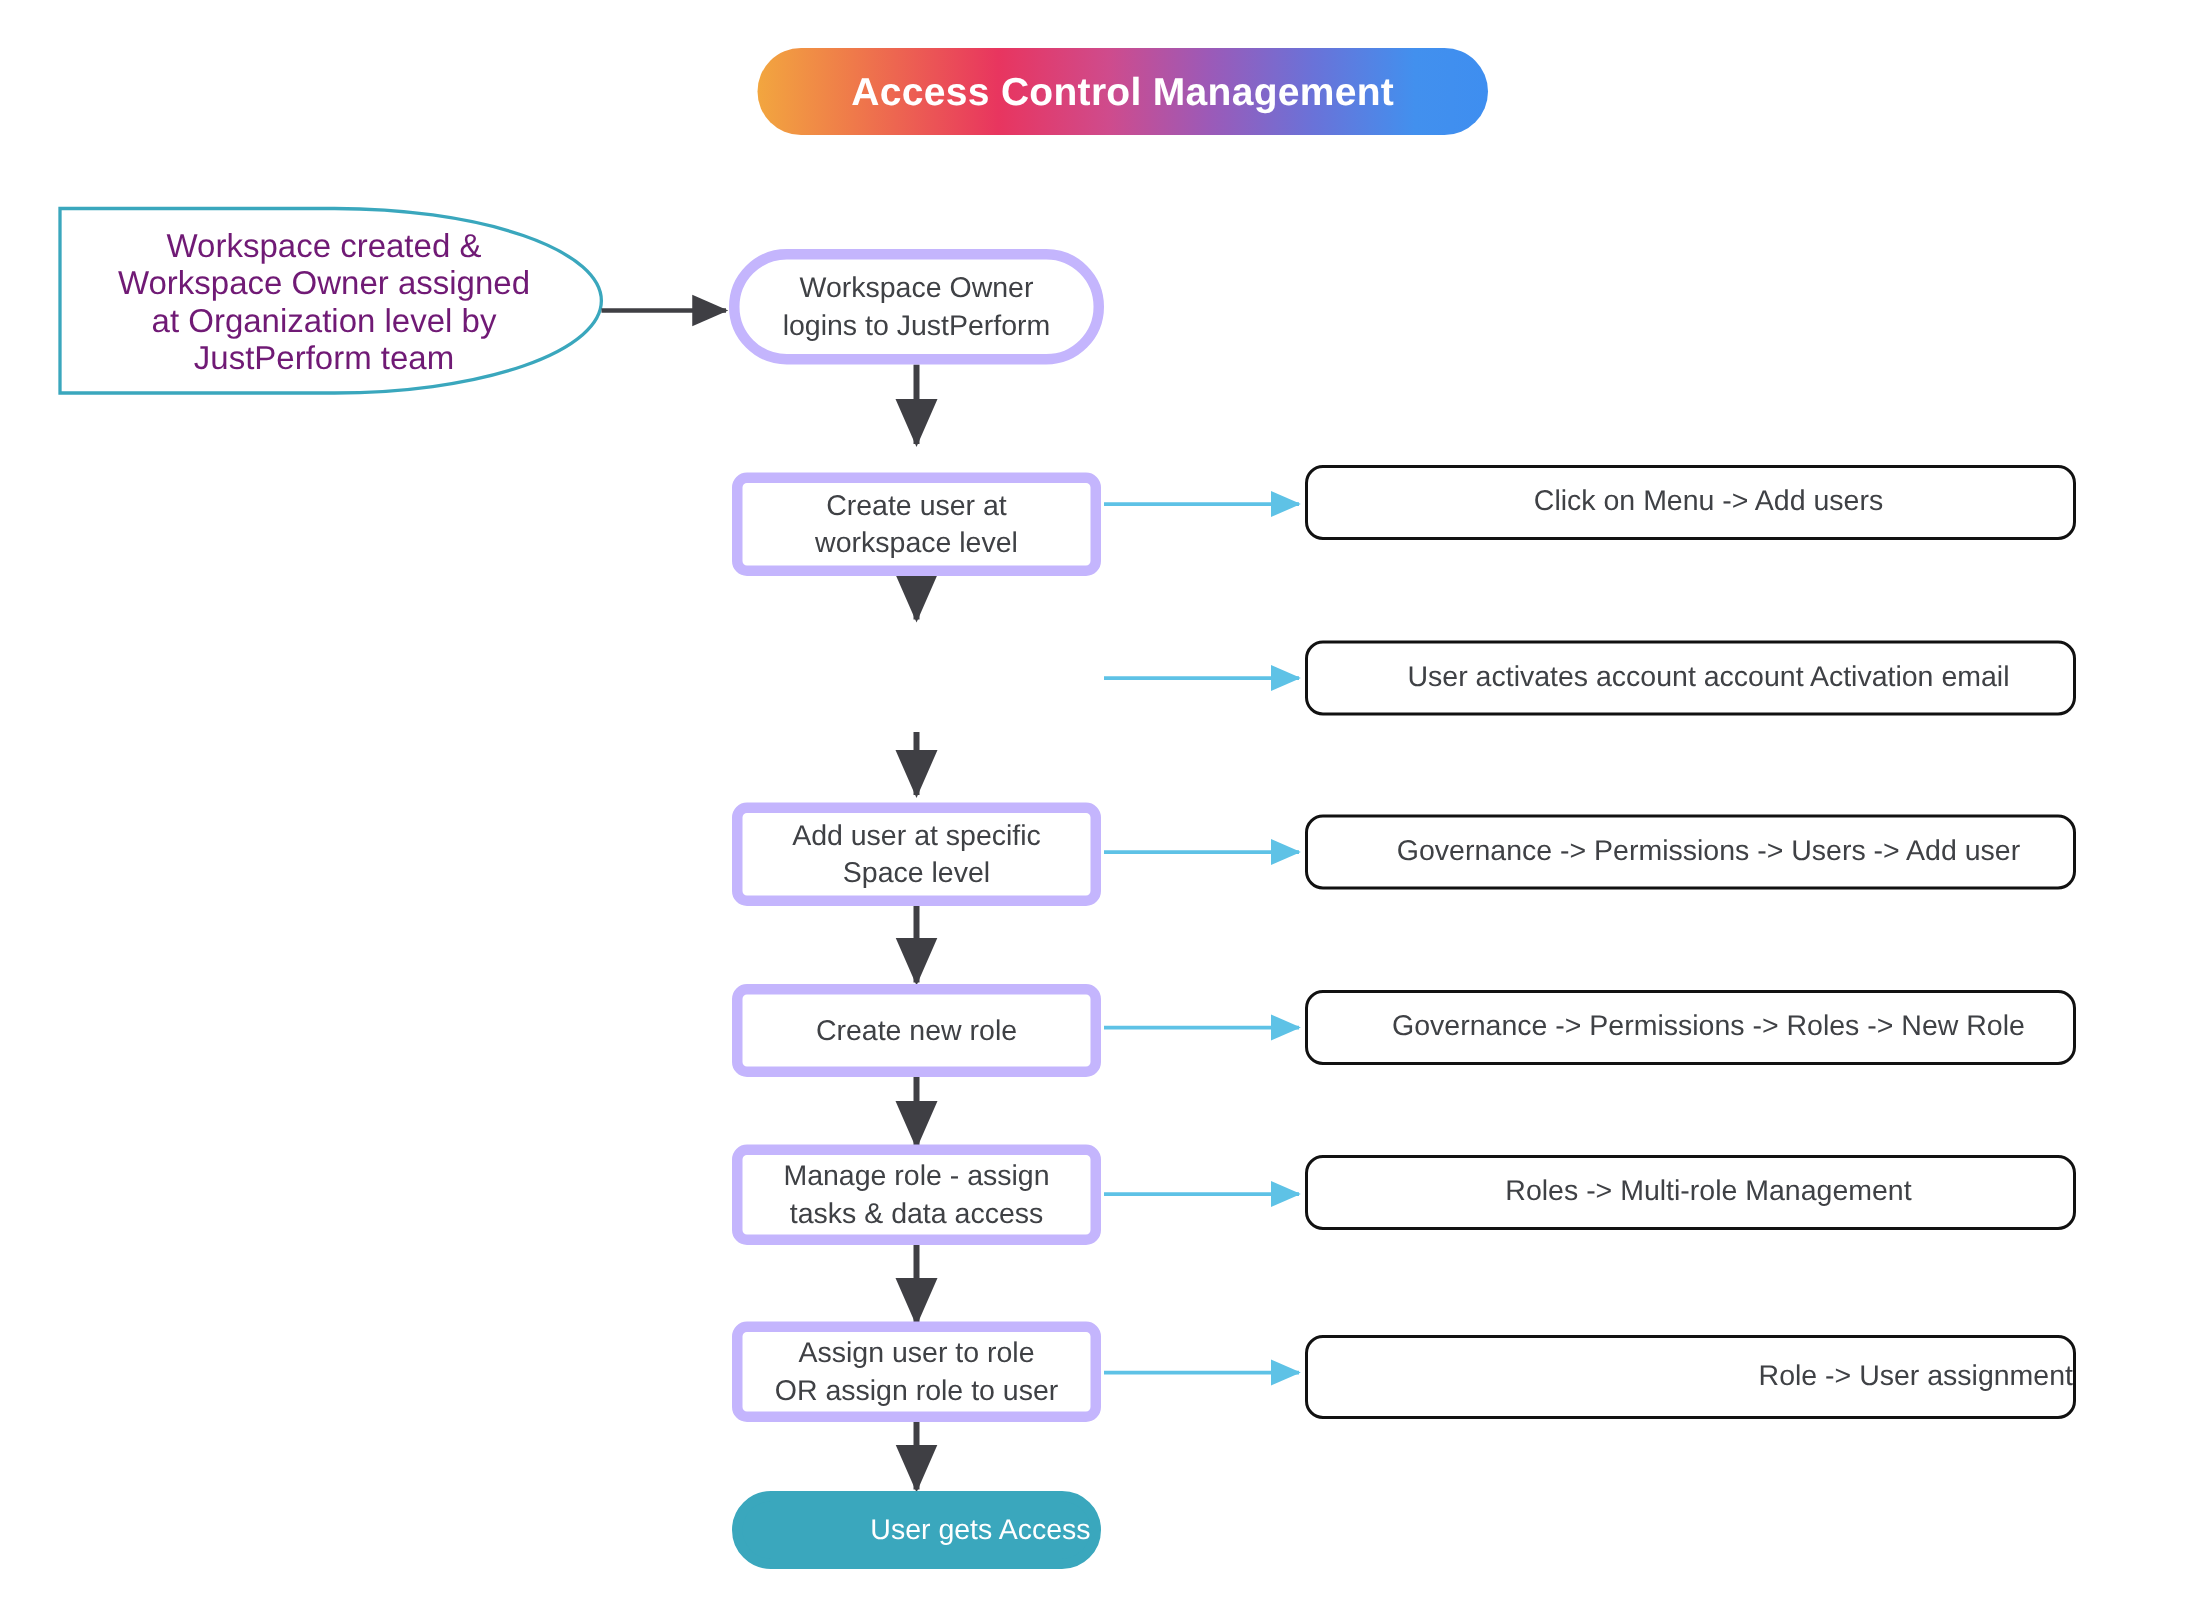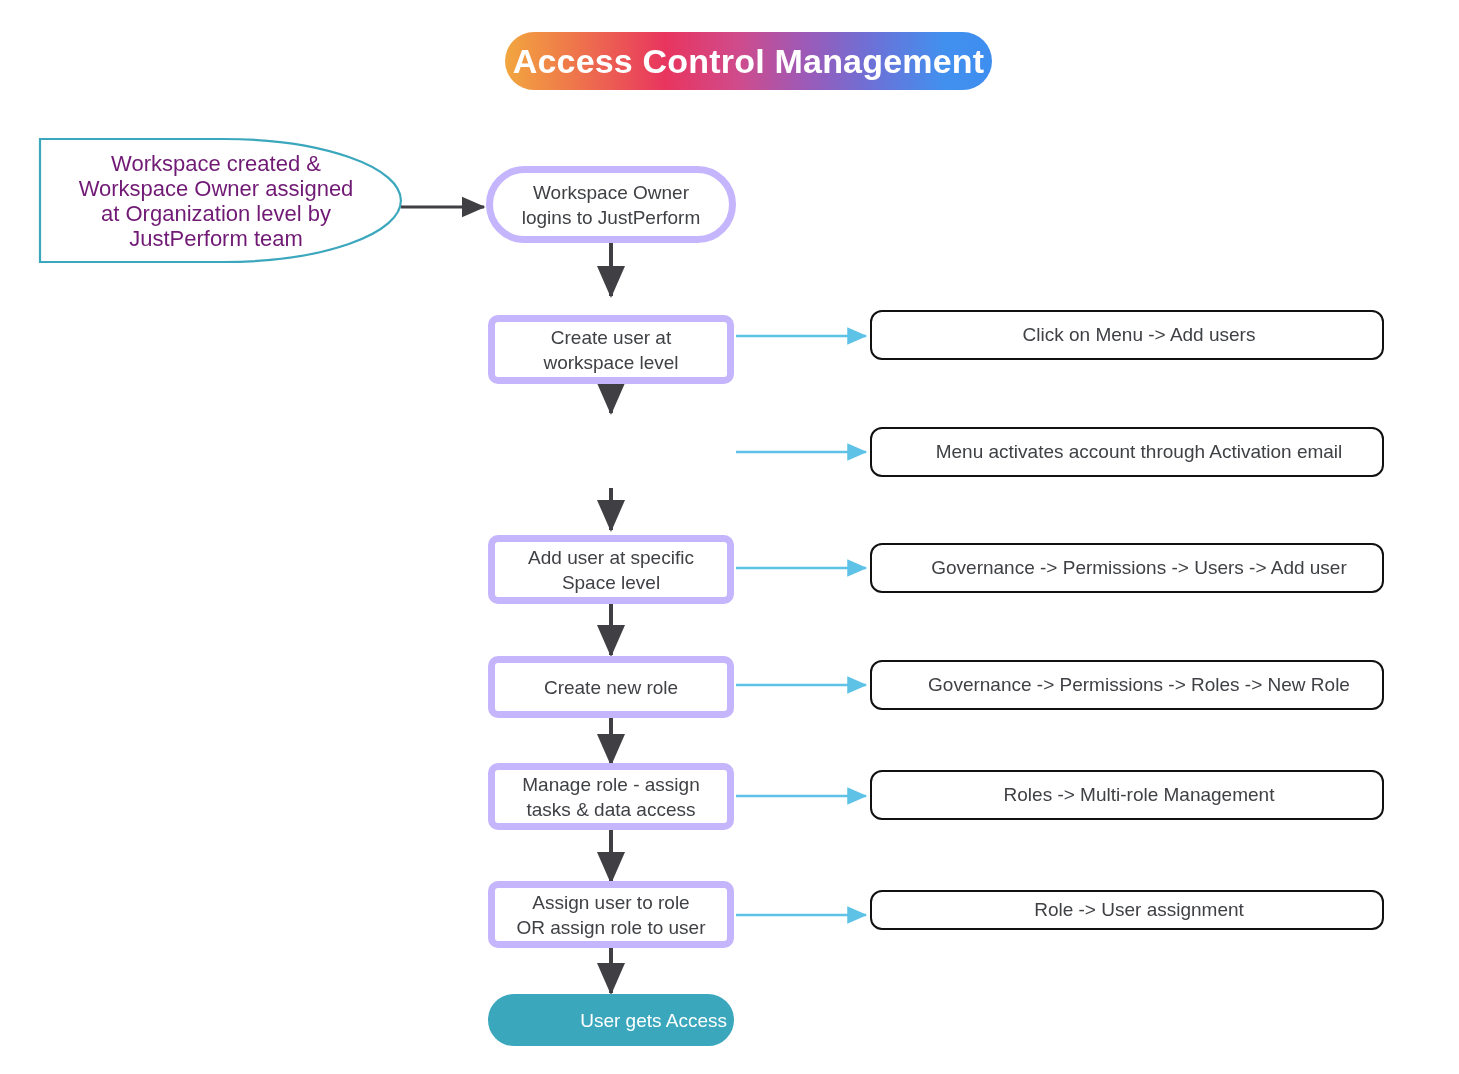--- a/index.html
+++ b/index.html
@@ -42,21 +42,21 @@
         #6a72d8 76%,
         #4290ee 90%,
         #3e8ef0 100%);
     display: flex;
     align-items: center;
     justify-content: center;
     box-sizing: border-box;
   }
   .title-banner .title-text {
     color: #ffffff;
-    font-size: 34px;
+    font-size: 26px;
     font-weight: bold;
     letter-spacing: 0.2px;
     white-space: nowrap;
   }
 
   
   .source-shape {
     position: absolute;
     left: 38px;
     top: 137px;
@@ -209,32 +209,32 @@
 
   <div class="node terminal" style="left:488px; top:994px; width:246px; height:52px;">
     <span>User gets Access</span>
   </div>
 
   <div class="annot" style="left:870px; top:310px; width:514px; height:50px;">
     <span>Click on Menu -&gt; Add users</span>
   </div>
 
   <div class="annot" style="left:870px; top:427px; width:514px; height:50px;">
-    <span>Menu activates account through Activation email</span>
+    <span>User activates account account Activation email</span>
   </div>
 
   <div class="annot" style="left:870px; top:543px; width:514px; height:50px;">
     <span>Governance -&gt; Permissions  -&gt; Users -&gt; Add user</span>
   </div>
 
   <div class="annot" style="left:870px; top:660px; width:514px; height:50px;">
     <span>Governance -&gt; Permissions  -&gt; Roles -&gt; New Role</span>
   </div>
 
   <div class="annot" style="left:870px; top:770px; width:514px; height:50px;">
     <span>Roles -&gt; Multi-role Management</span>
   </div>
 
-  <div class="annot" style="left:870px; top:890px; width:514px; height:40px;">
+  <div class="annot" style="left:870px; top:890px; width:514px; height:56px;justify-content:flex-end;">
     <span>Role -&gt; User assignment</span>
   </div>
 
 </div>
 
 </body></html>

